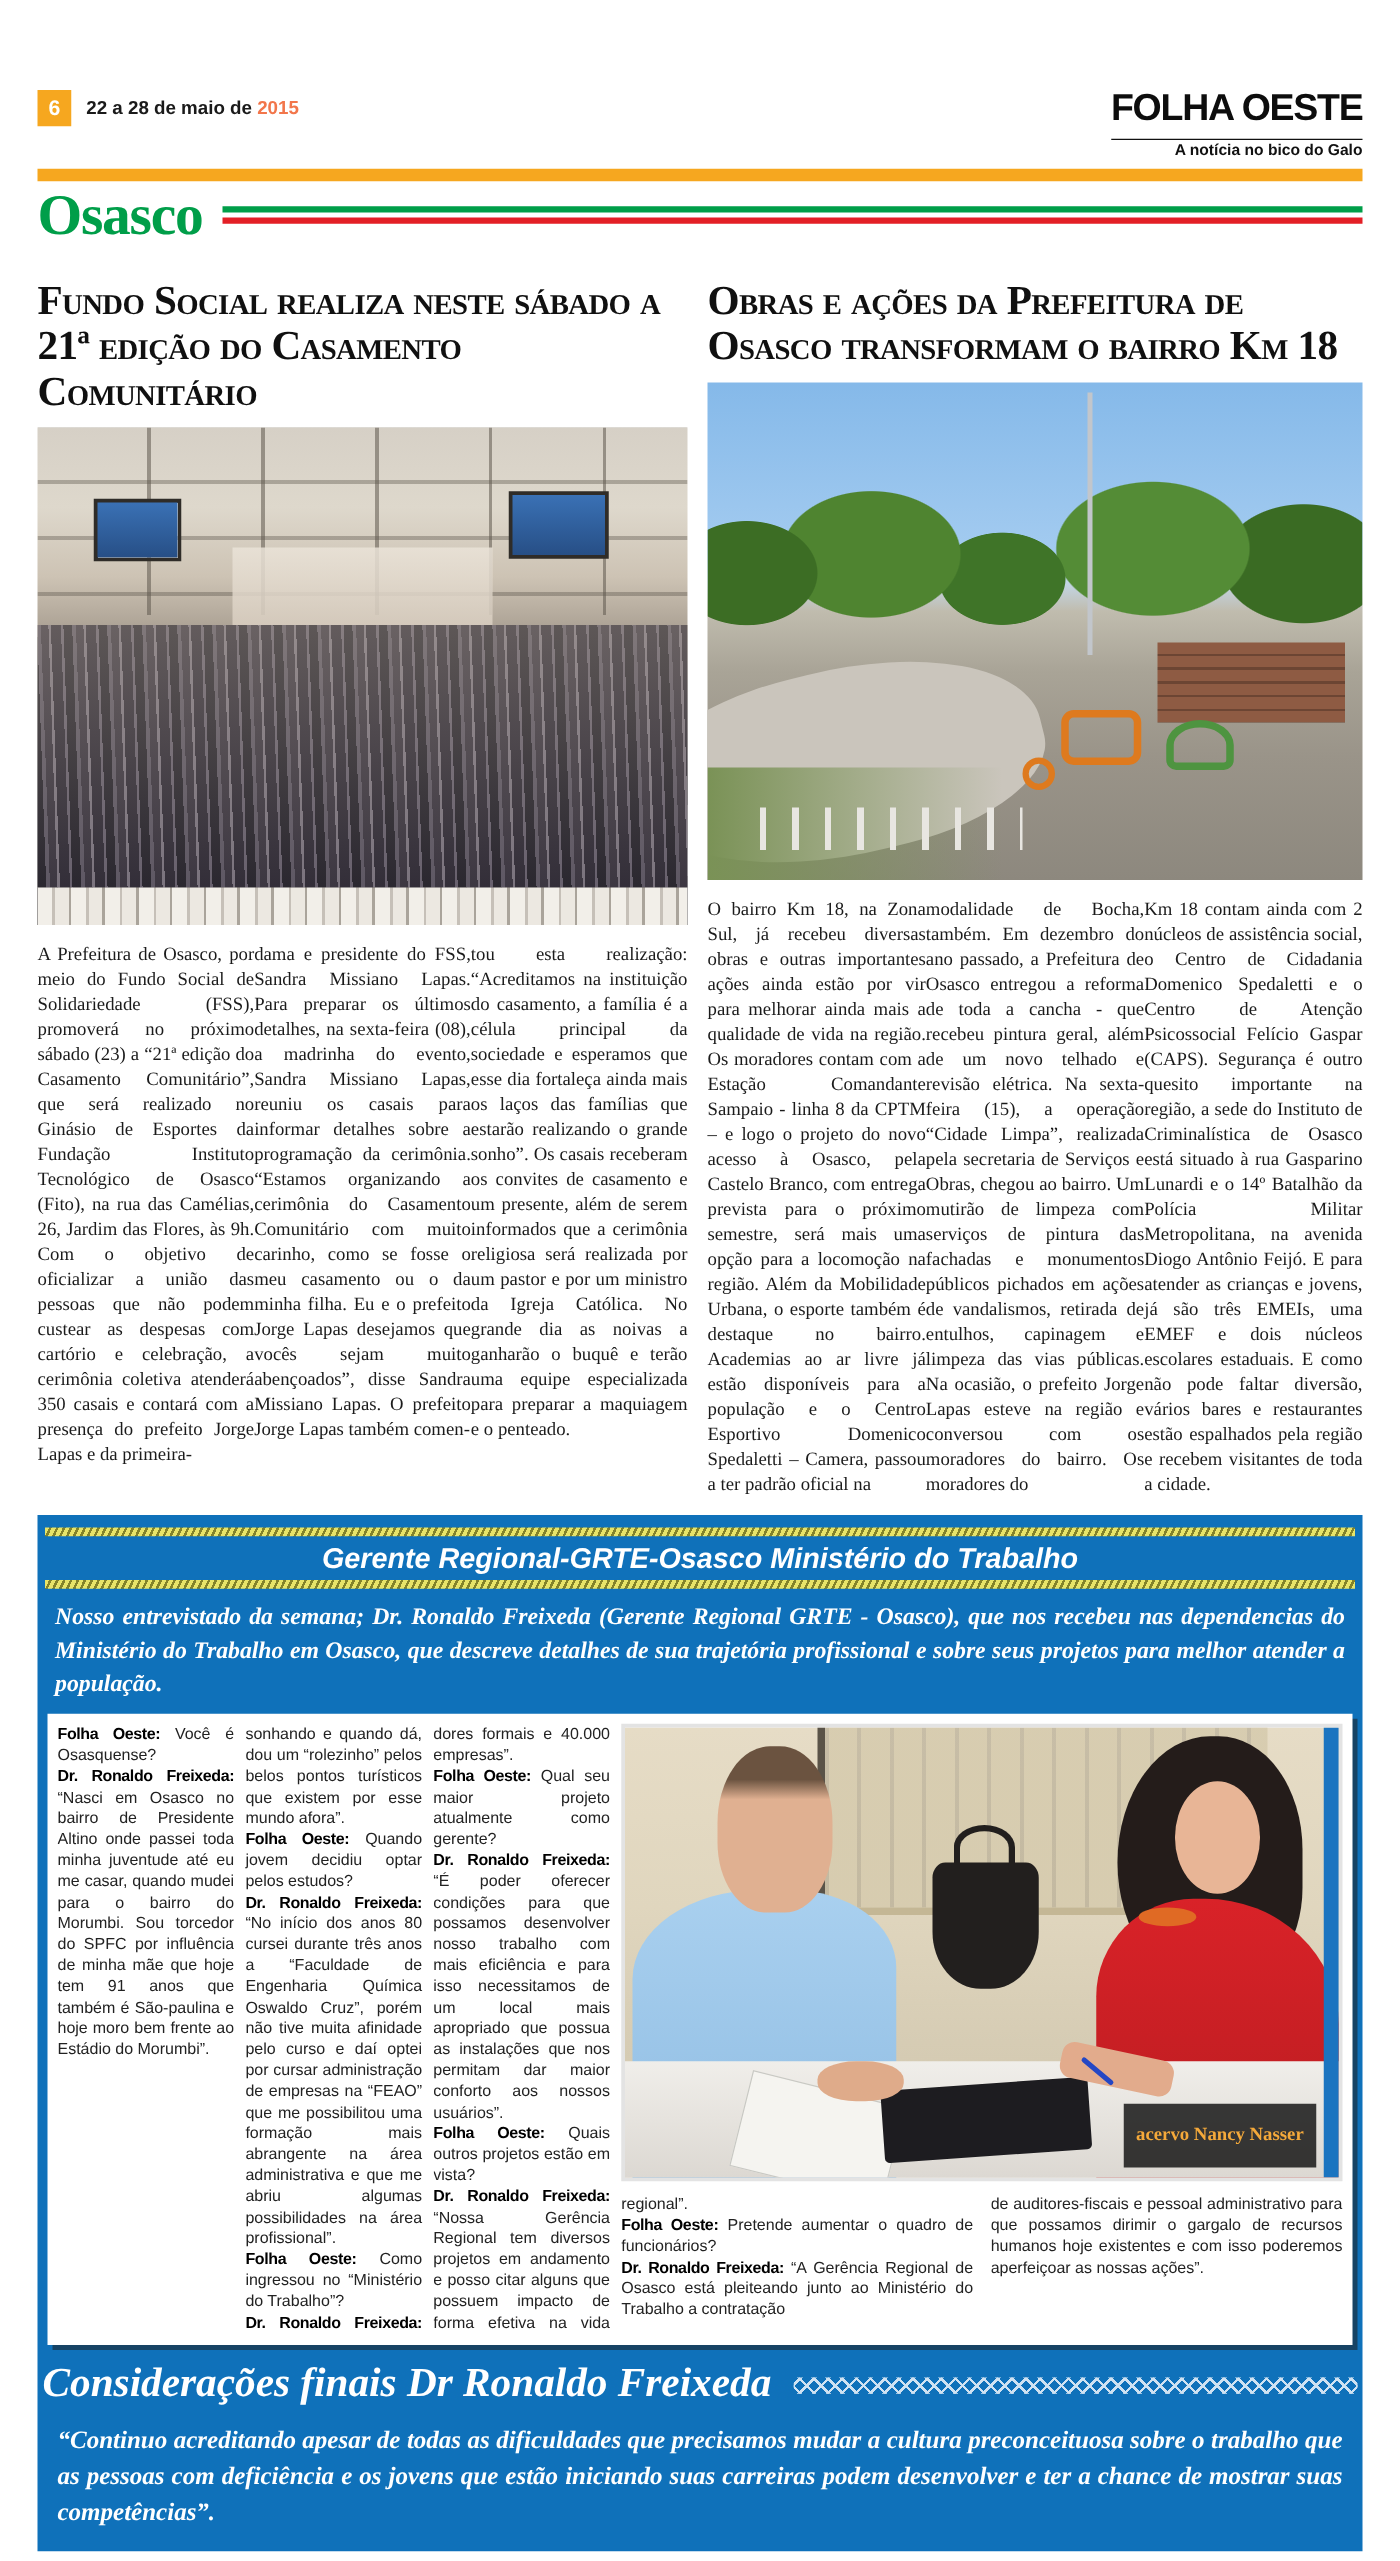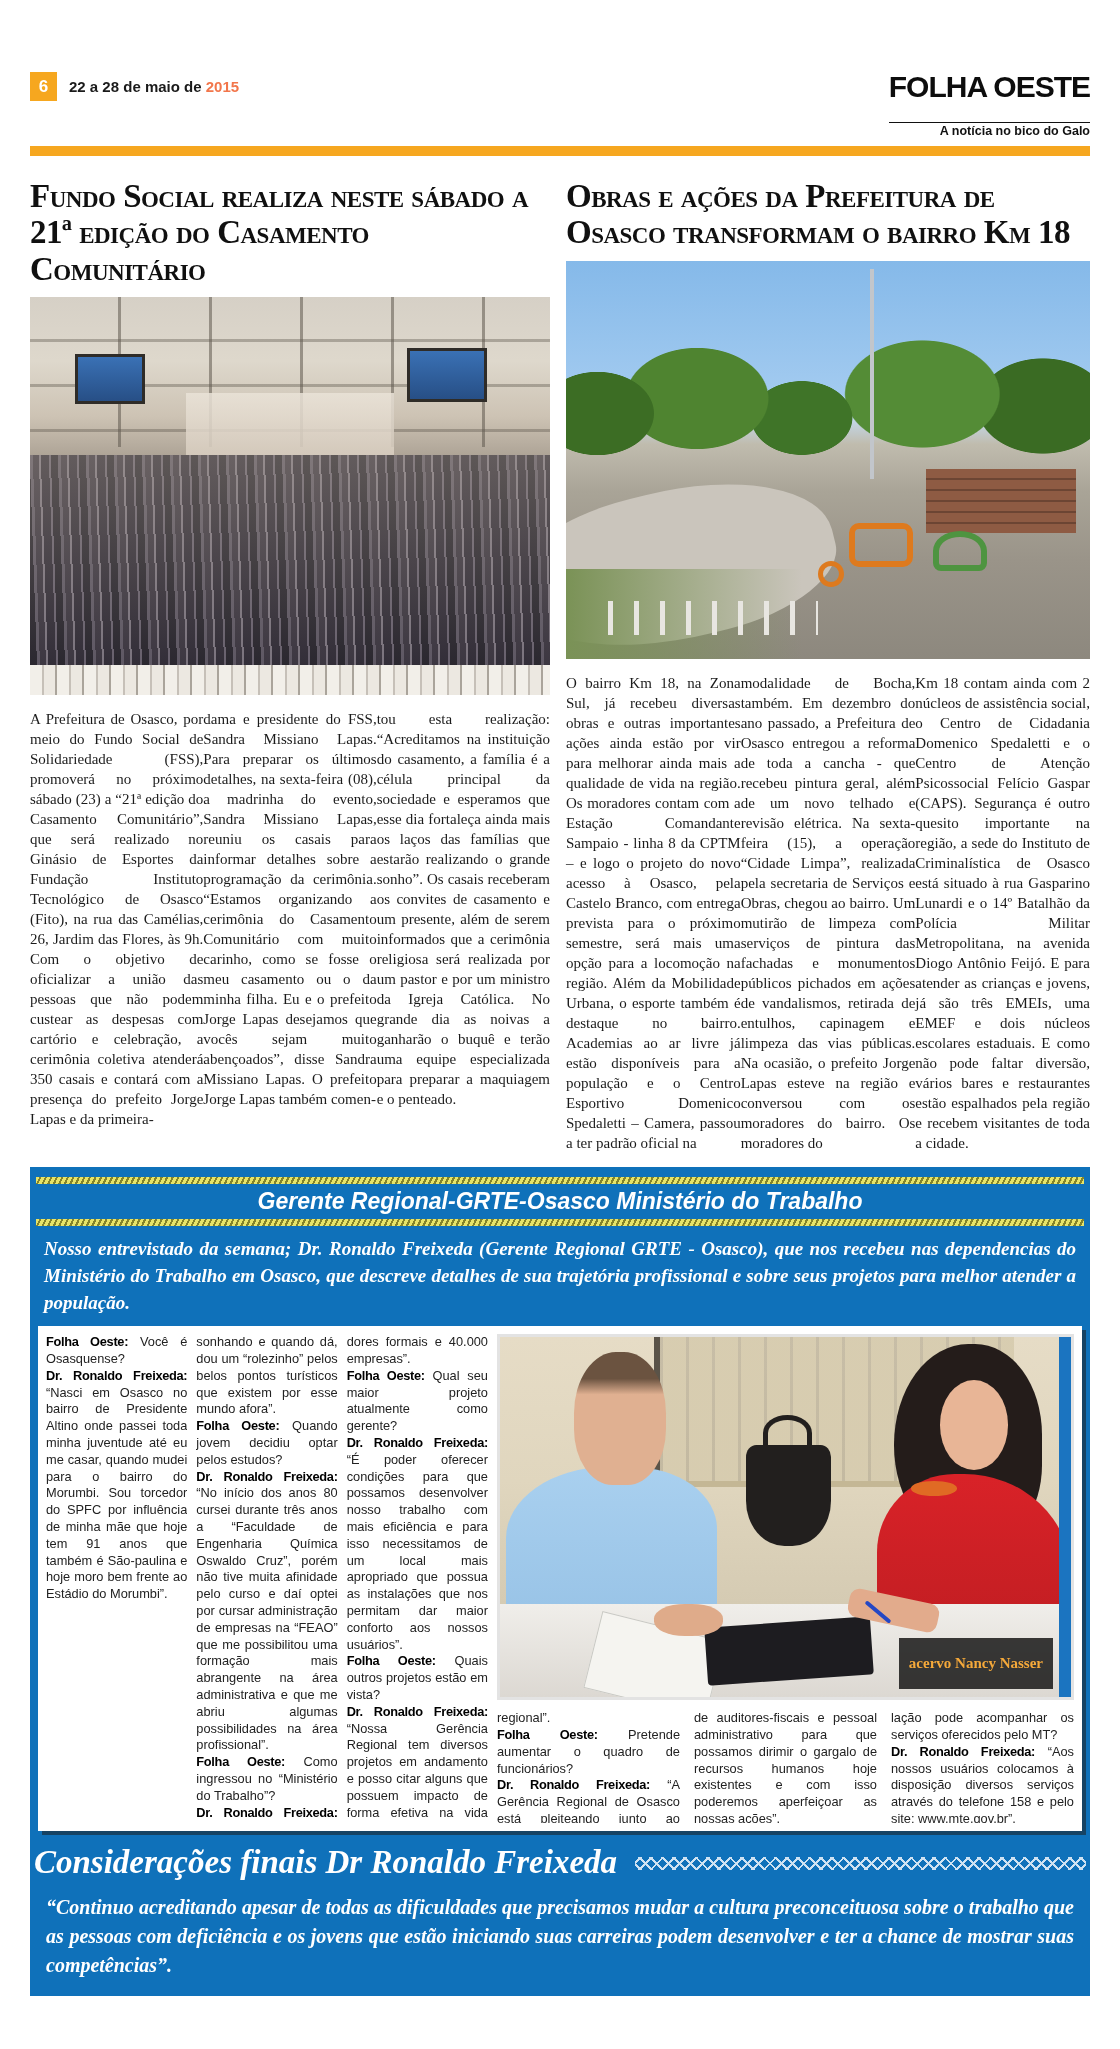--- a/index.html
+++ b/index.html
@@ -6,21 +6,21 @@
 html,body{background:#fff}
 .page{width:1120px;height:2049px;background:#fff;position:relative;overflow:hidden;font-family:"Liberation Sans",sans-serif}
 
 .hdr{display:flex;align-items:flex-start;justify-content:space-between;margin:0 30px;padding-top:72px}
 .hdr-left{display:flex;align-items:center;gap:12px}
 .pagenum-box{width:27px;height:29px;background:#F6A71F;color:#fff;font:700 17px/29px "Liberation Sans",sans-serif;text-align:center}
 .date{font:700 15px "Liberation Sans",sans-serif;color:#1a1a1a}
 .year{color:#F2764B}
 .masthead{text-align:right}
 .masthead-title{font:700 30px/1 "Liberation Sans",sans-serif;letter-spacing:-1px;color:#0d0d0d}
-.masthead-tagline{font:700 12.5px "Liberation Sans",sans-serif;color:#111;border-top:1.5px solid #111;margin-top:20px;padding-top:1px}
+.masthead-tagline{font:700 12.5px "Liberation Sans",sans-serif;color:#111;border-top:1.5px solid #111;margin-top:9px;padding-top:1px}
 .orange-bar{height:10px;background:#F6A71F;margin:8px 30px 0}
 
 .section-row{display:flex;margin:2px 30px 0;height:54px}
 .section-title{font:700 46px/1.1 "Liberation Serif",serif;color:#009E49;letter-spacing:-1px}
 .section-rules{flex:1;margin-left:16px;padding-top:18px}
 .rule-green{height:5px;background:#009E49}
 .rule-red{height:5px;background:#E31F26;margin-top:4px}
 
 .articles{display:flex;gap:16px;margin:22px 30px 0}
 .art-left{width:520px;flex-shrink:0}
@@ -99,20 +99,27 @@
       <div class="date"><span>22 a 28 de maio de</span> <span class="year">2015</span></div>
     </div>
     <div class="masthead">
       <div class="masthead-title">FOLHA OESTE</div>
       <div class="masthead-tagline">A notícia no bico do Galo</div>
     </div>
   </header>
 
   <div class="orange-bar"></div>
 
+  <div class="section-row">
+    <h2 class="section-title">Osasco</h2>
+    <div class="section-rules">
+      <div class="rule-green"></div>
+      <div class="rule-red"></div>
+    </div>
+  </div>
 
   <div class="articles">
 
     <article class="art art-left">
       <h1 class="headline">Fundo Social realiza neste sábado a 21ª edição do Casamento Comunitário</h1>
       <div class="photo photo1">
         <div class="p1-truss"></div>
         <div class="p1-screen p1-screen-l"></div>
         <div class="p1-screen p1-screen-r"></div>
         <div class="p1-stage"></div>
@@ -206,25 +213,20 @@
           <div class="iv-col">
 
           <p class="iv-p"> <span>regional”.</span></p>
               <p class="iv-p"><b class="iv-lbl">Folha Oeste:</b> <span>Pretende aumentar o quadro de funcionários?</span></p>
               <p class="iv-p"><b class="iv-lbl">Dr. Ronaldo Freixeda:</b> <span>“A Gerência Regional de Osasco está pleiteando junto ao Ministério do Trabalho a contratação</span></p>
             </div>
           <div class="iv-col">
 
           <p class="iv-p"> <span>de auditores-fiscais e pessoal administrativo para que possamos dirimir o gargalo de recursos humanos hoje existentes e com isso poderemos aperfeiçoar as nossas ações”.</span></p>
             </div>
-          <div class="iv-col">
-
-          <p class="iv-p"> <span>lação pode acompanhar os serviços oferecidos pelo MT?</span></p>
-              <p class="iv-p"><b class="iv-lbl">Dr. Ronaldo Freixeda:</b> <span>“Aos nossos usuários colocamos à disposição diversos serviços através do telefone 158 e pelo site: www.mte.gov.br”.</span></p>
-            </div>
         </div>
       </div>
     </div>
 
     <div class="finale-row">
       <h2 class="finale-heading">Considerações finais Dr Ronaldo Freixeda</h2>
       <div class="diamond-strip"></div>
     </div>
     <p class="quote">“Continuo acreditando apesar de todas as dificuldades que precisamos mudar a cultura preconceituosa sobre o trabalho que as pessoas com deficiência e os jovens que estão iniciando suas carreiras podem desenvolver e ter a chance de mostrar suas competências”.</p>
   </section>

